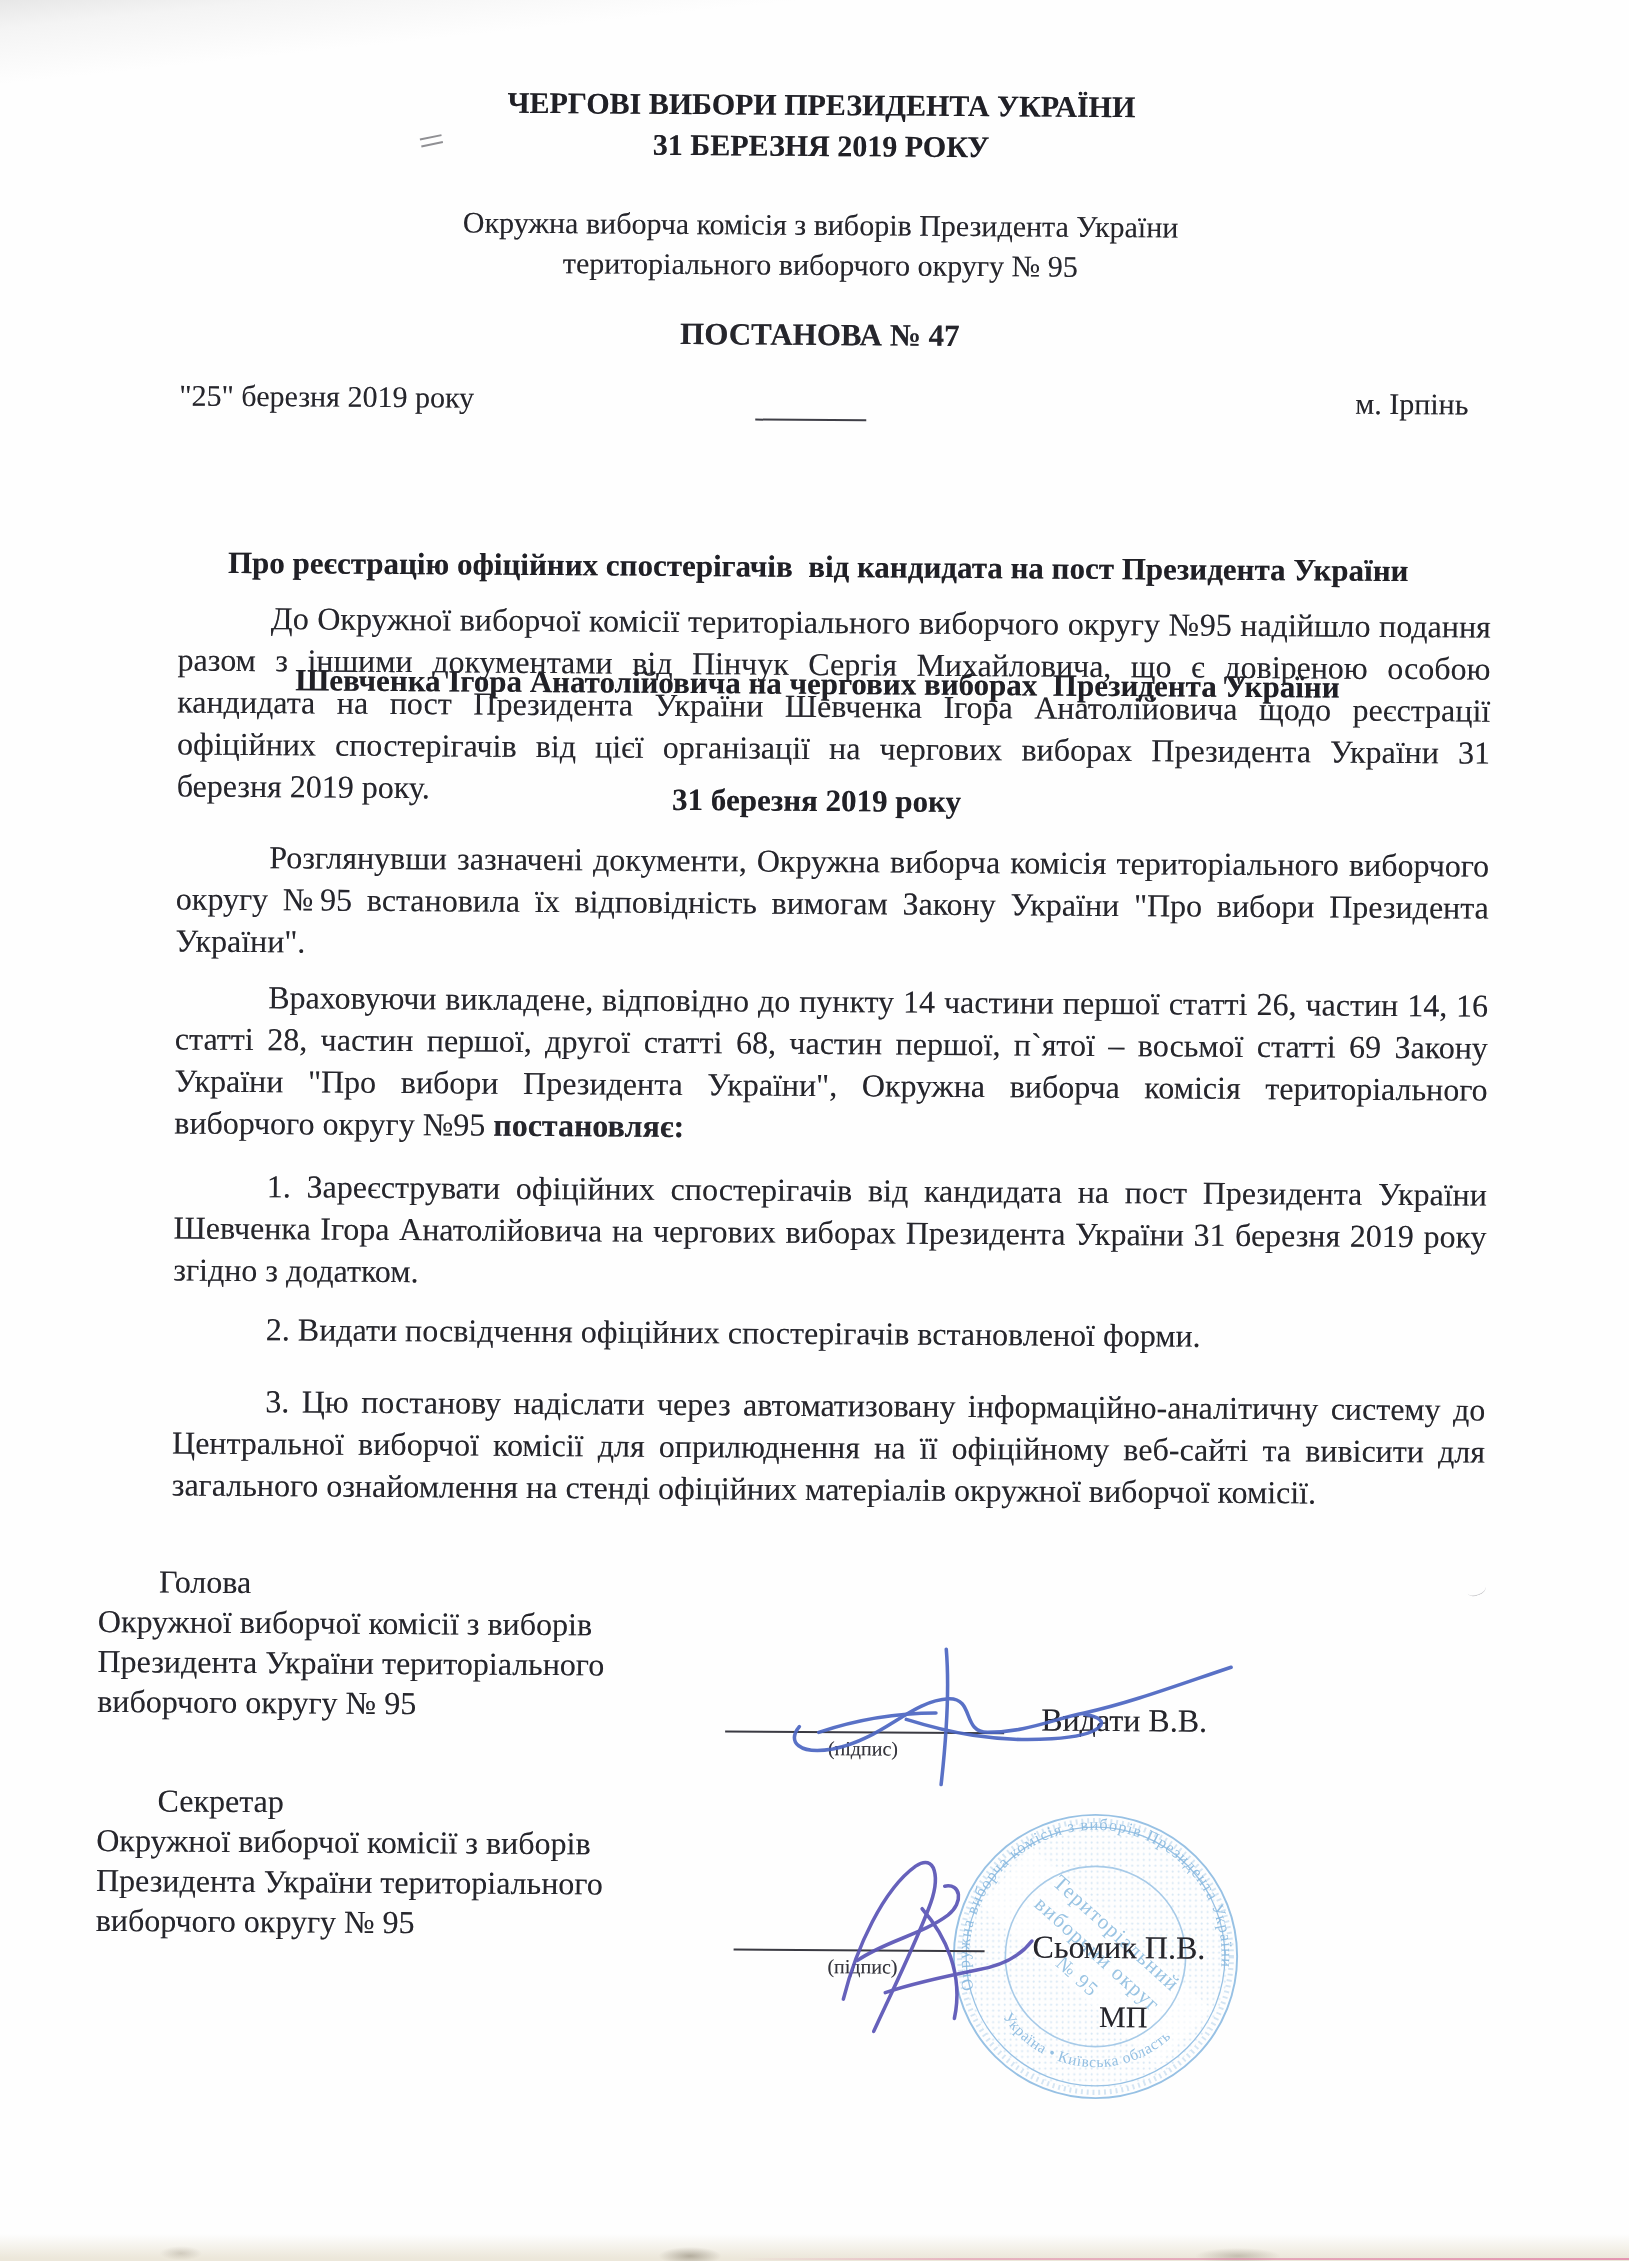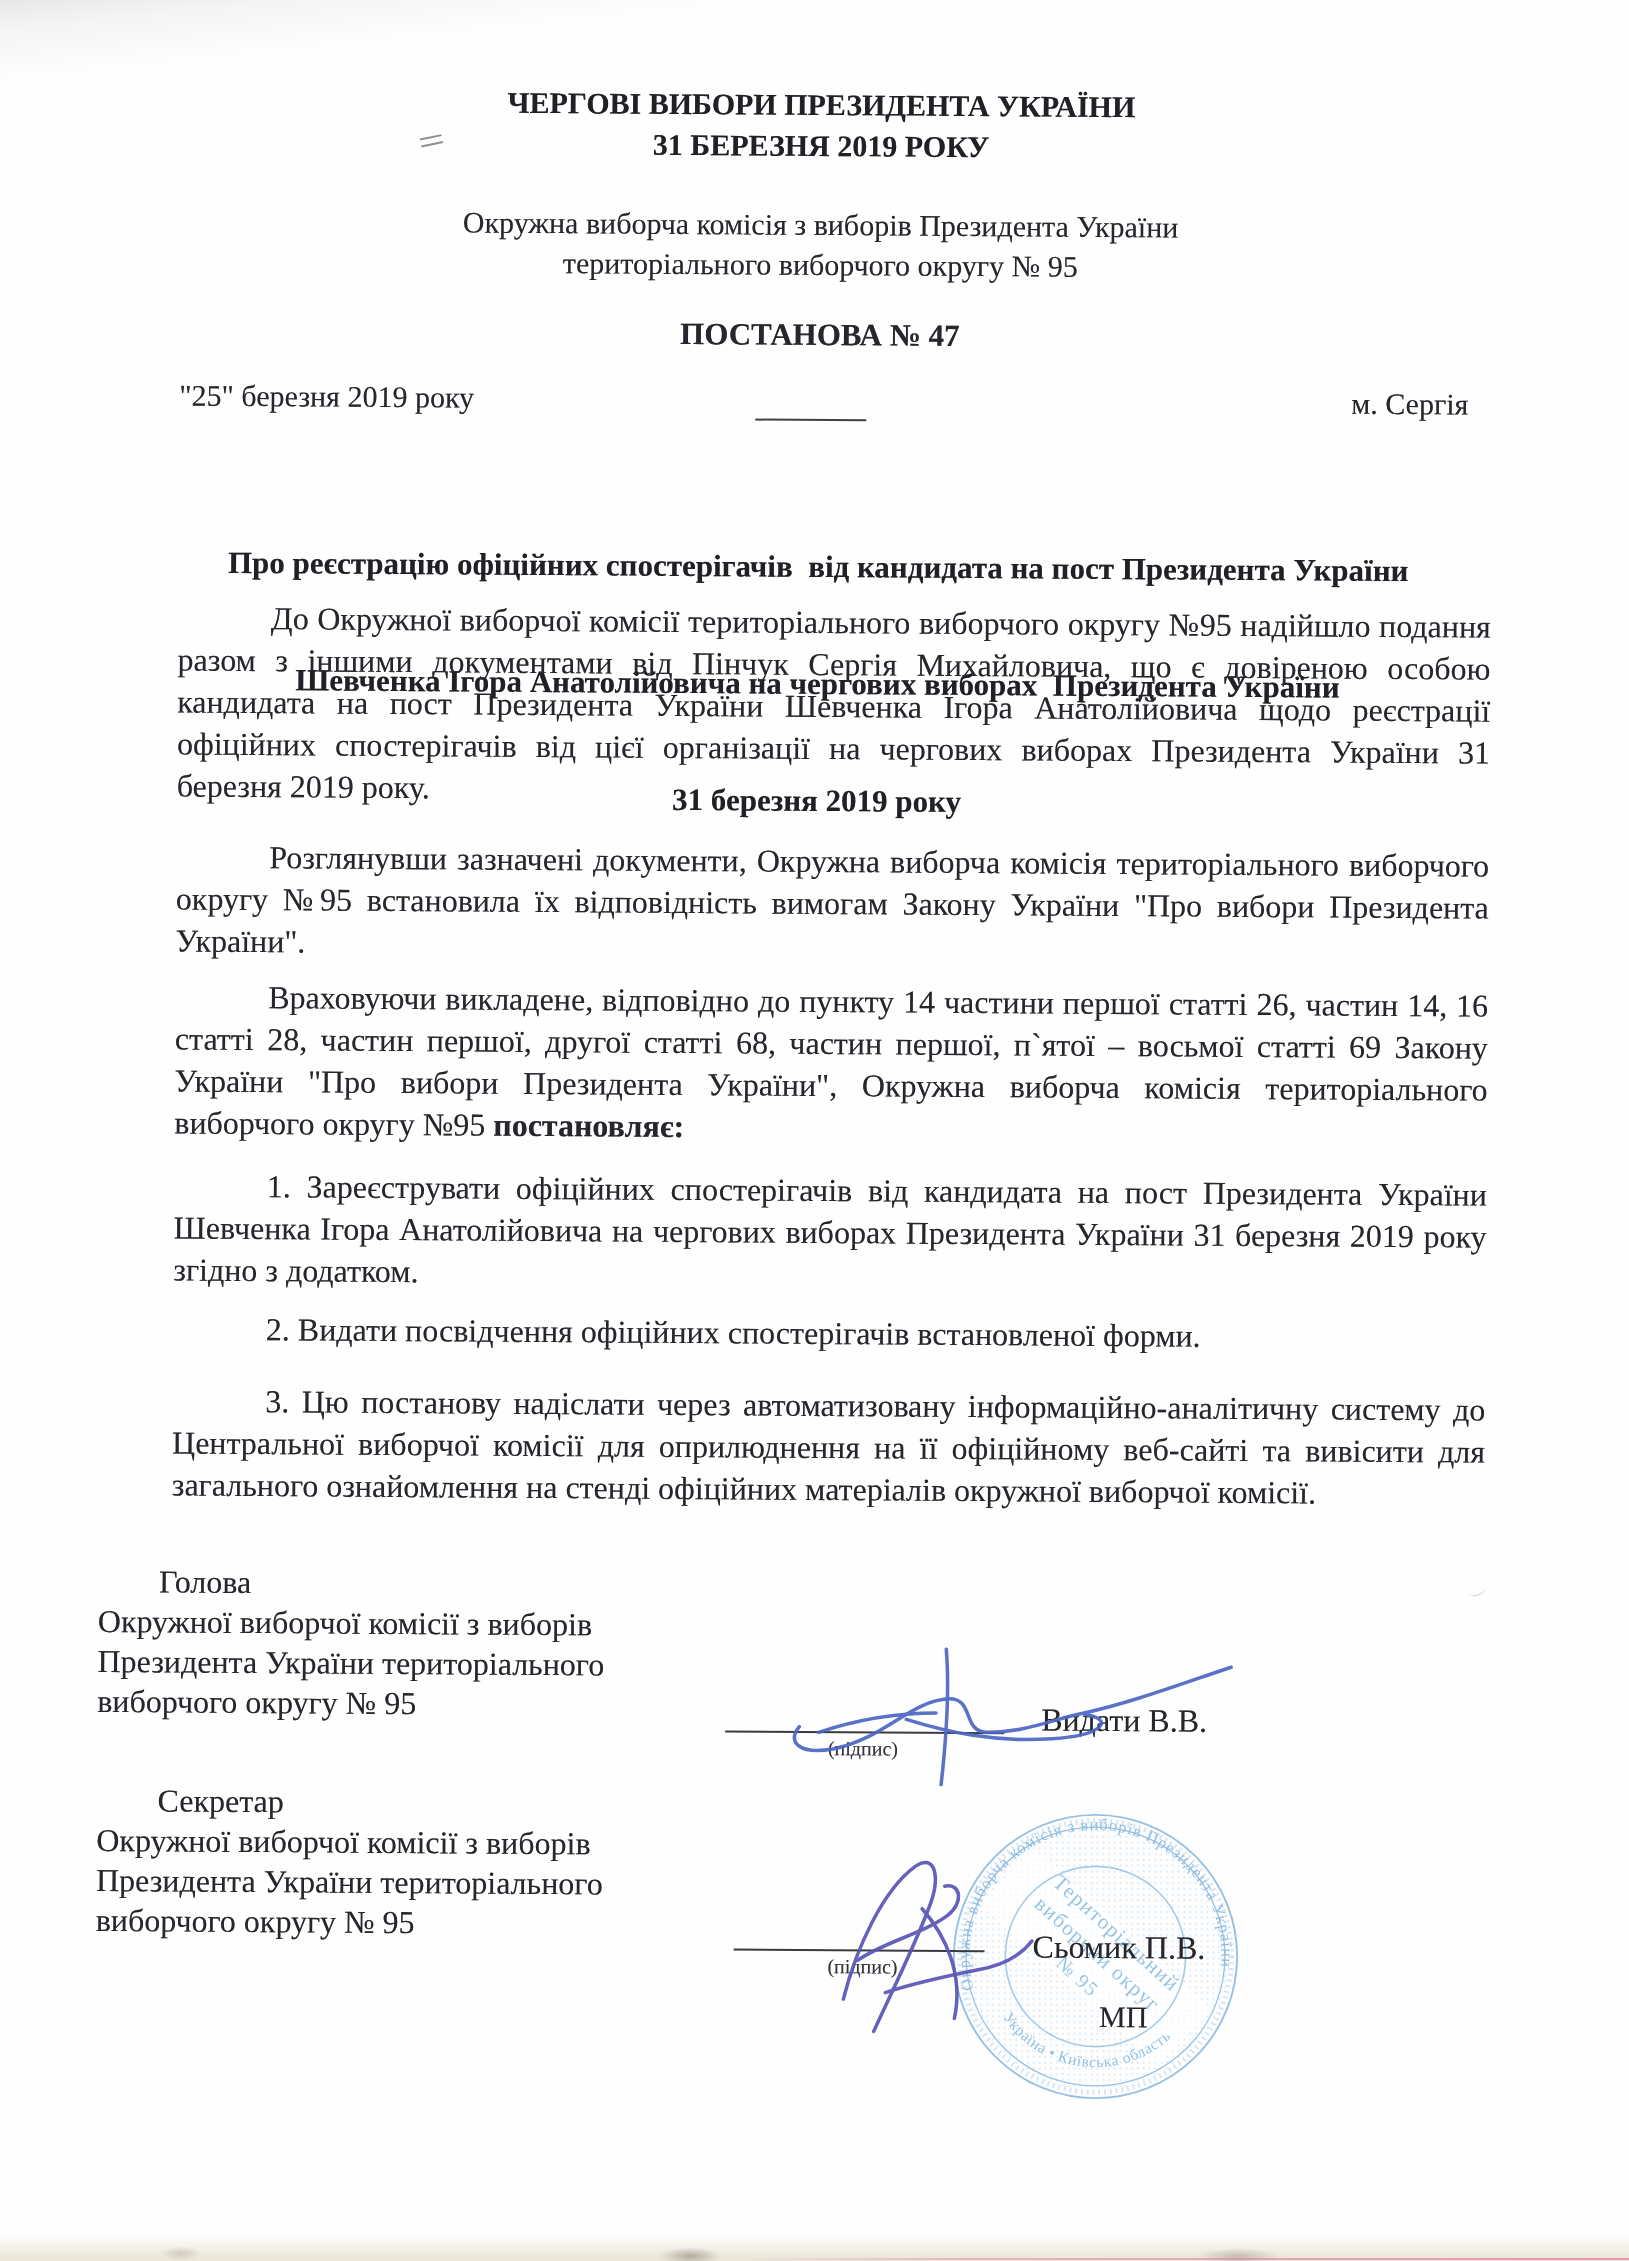--- a/index.html
+++ b/index.html
@@ -112,21 +112,21 @@
 
     <div class="centered commission" style="top:205px;">
       <div>Окружна виборча комісія з виборів Президента України</div>
       <div>територіального виборчого округу № 95</div>
     </div>
 
     <div class="centered res-title" style="top:317px;">ПОСТАНОВА № 47</div>
 
     <div class="daterow">
       <span>"25" березня 2019 року</span>
-      <span>м. Сергія</span>
+      <span>м. Ірпінь</span>
     </div>
     <div class="date-underline"></div>
 
     <div class="subject">
       <div>Про реєстрацію офіційних спостерігачів  від кандидата на пост Президента України</div>
       <div>Шевченка Ігора Анатолійовича на чергових виборах  Президента України</div>
       <div>31 березня 2019 року</div>
     </div>
 
     <div class="para p1">До Окружної виборчої комісії територіального виборчого округу №95 надійшло подання разом з іншими документами від Пінчук Сергія Михайловича, що є довіреною особою кандидата на пост Президента України Шевченка Ігора Анатолійовича щодо реєстрації офіційних спостерігачів від цієї організації на чергових виборах Президента України 31 березня 2019 року.</div>

